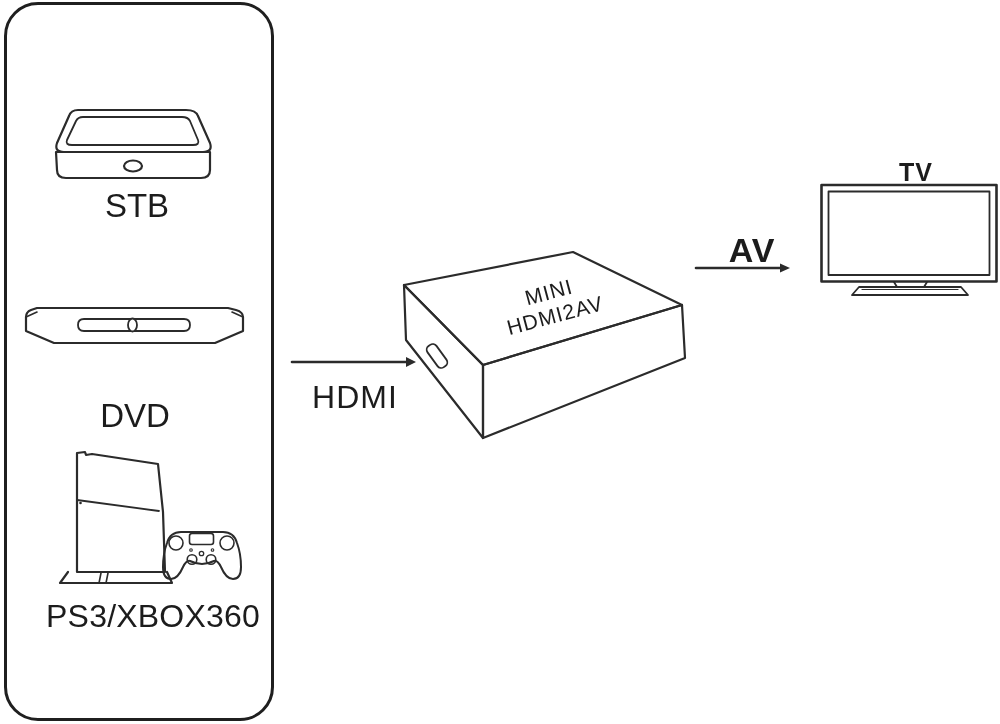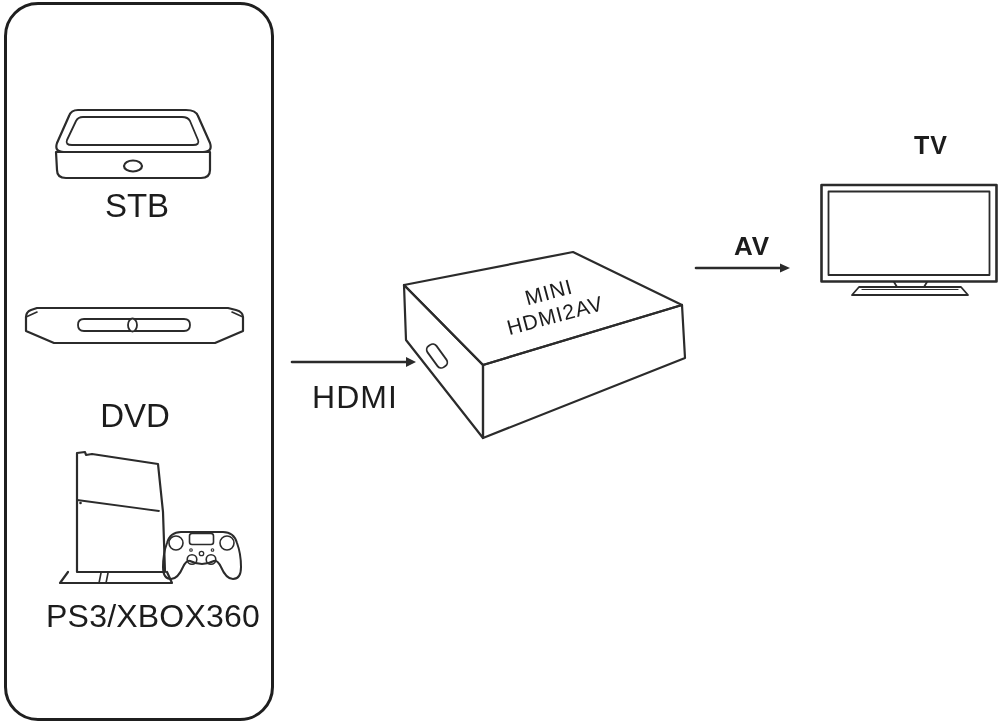--- a/index.html
+++ b/index.html
@@ -26,21 +26,21 @@
   .label{
     position:absolute;
     color:#1c1c1c;
     white-space:nowrap;
     transform:translateX(-50%);
     line-height:1.05;
   }
   .device-label{font-size:33px;text-align:right;}
   .ps-label{font-size:32px;letter-spacing:0.2px;text-align:center;}
   .hdmi-label{font-size:32px;letter-spacing:1px;}
-  .av-label{font-size:26px;font-weight:bold;letter-spacing:1px;}
+  .av-label{font-size:34px;font-weight:bold;letter-spacing:1px;}
   .tv-label{font-size:25px;font-weight:bold;letter-spacing:1px;}
   .converter-label{
     position:absolute;
     left:472px;top:280px;width:160px;
     text-align:center;
     font-size:21px;letter-spacing:1px;
     color:#1c1c1c;line-height:24px;
     transform:rotate(-15deg);
   }
   .converter-label span{display:block;}
@@ -135,15 +135,15 @@
 
   <div class="label hdmi-label" style="left:355px;top:381px;">HDMI</div>
 
   <div class="converter-label">
     <span>MINI</span>
     <span>HDMI2AV</span>
   </div>
 
   <div class="label av-label" style="left:752px;top:233px;">AV</div>
 
-  <div class="label tv-label" style="left:916px;top:132px;margin-left:15px;">TV</div>
+  <div class="label tv-label" style="left:916px;top:159px;">TV</div>
 
 </div>
 
 </body></html>

